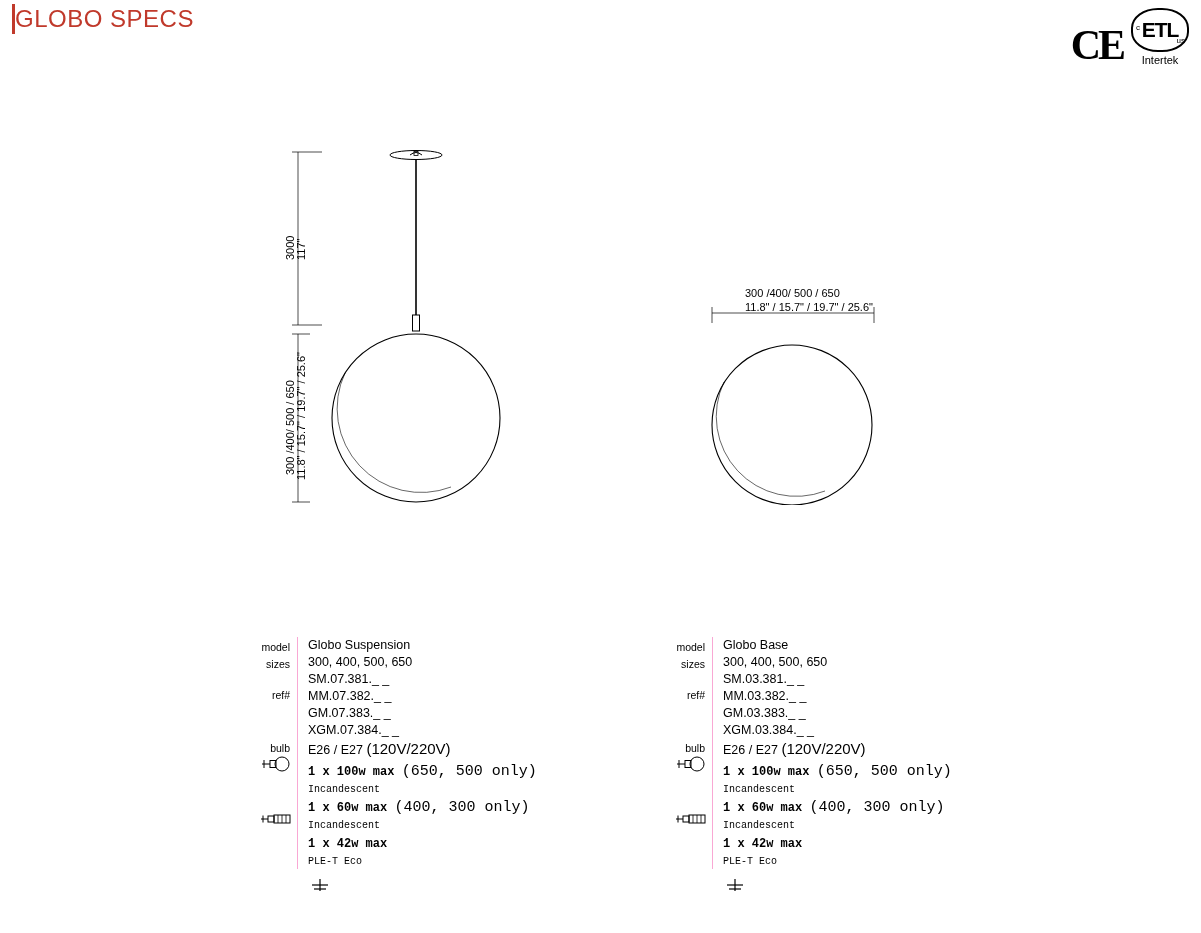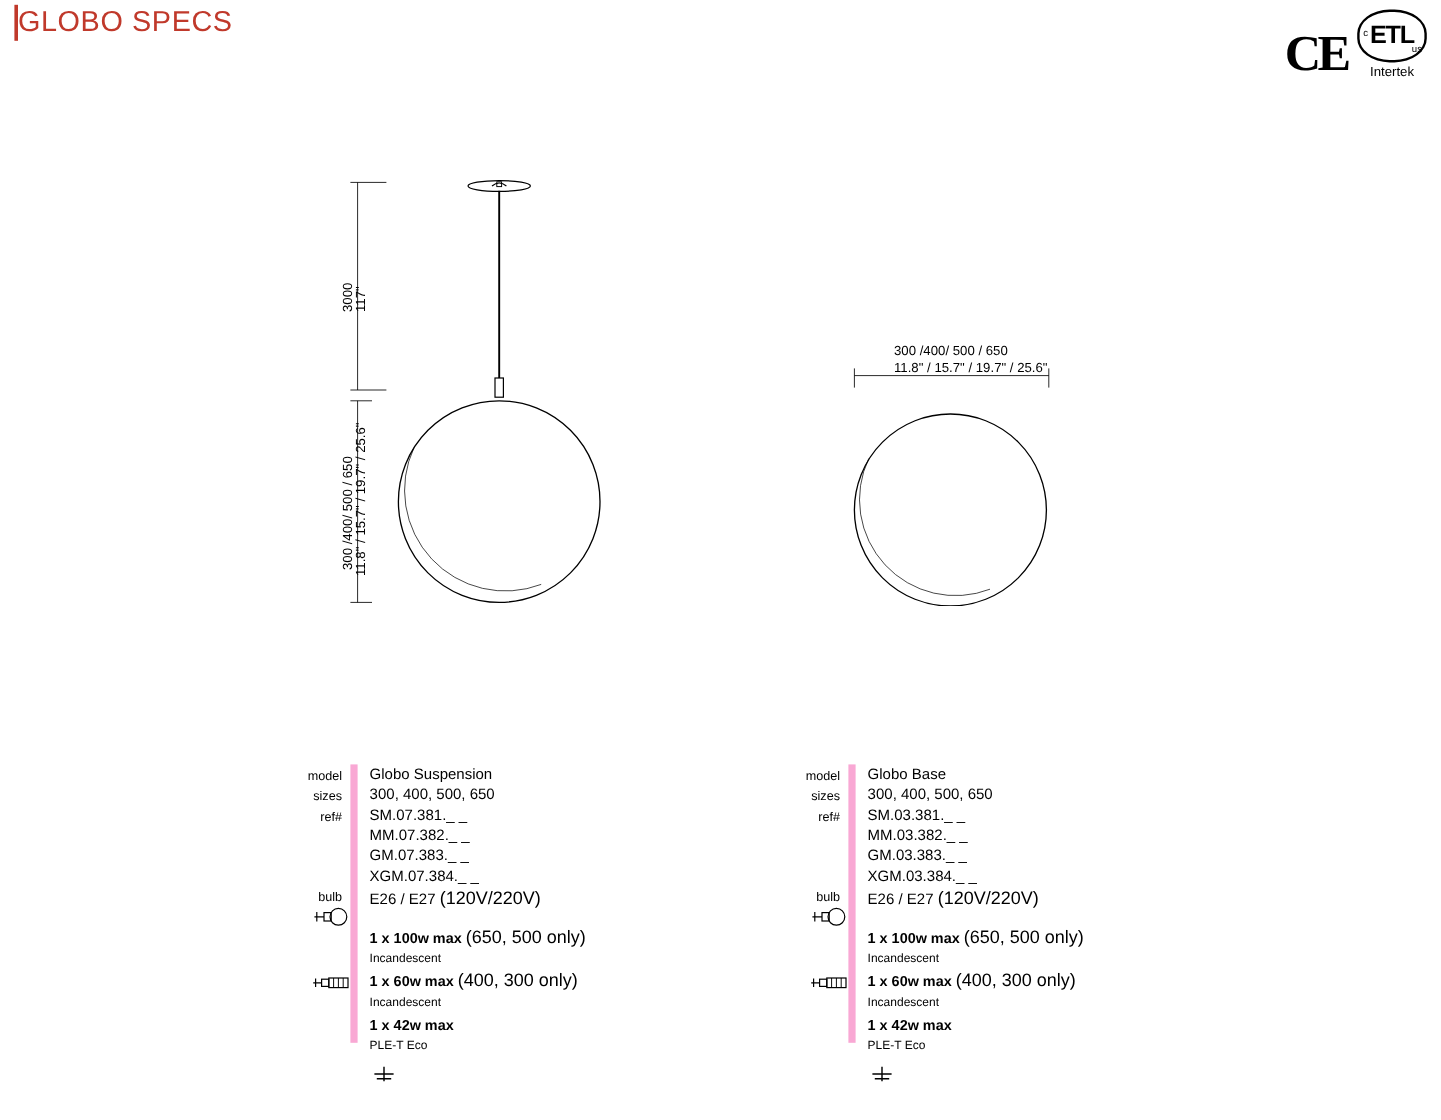--- a/index.html
+++ b/index.html
@@ -106,45 +106,45 @@
     display: flex;
     font-size: 12px;
   }
   #spec-left { left: 258px; top: 637px; }
   #spec-right { left: 673px; top: 637px; }
 
   .spec-labels {
     width: 40px;
     text-align: right;
     padding-right: 7px;
-    border-right: 6px solid #f9a8d4;
+    border-right: 1px solid #f9a8d4;
     position: relative;
     height: 232px;
     box-sizing: border-box;
   }
   .spec-labels span {
     position: absolute;
     right: 7px;
     font-size: 10.5px;
     color: #000;
   }
   .lbl-model { top: 4px; }
   .lbl-sizes { top: 21px; }
-  .lbl-ref   { top: 38px; padding-left: 12px; }
+  .lbl-ref   { top: 52px; padding-left: 12px; }
   .lbl-bulb  { top: 105px; }
 
   .spec-values {
     padding-left: 10px;
     line-height: 1.36;
   }
   .spec-values .row { font-size: 12.5px; }
   .spec-values .sub { font-size: 10px; }
   .spec-values .small-note { font-size: 15px; }
   .spec-values .bold { font-weight: bold; }
-  .bulb-rows { margin-top: 13px; }
+  .bulb-rows { margin-top: 3px; font-family: Liberation Mono, monospace; }
   .bulb-line { margin-bottom: 2px; }
 
   .icon-slot {
     position: absolute;
     left: 0;
     width: 36px;
     text-align: center;
   }
 
   .ground-symbol { margin-top: 8px; }

